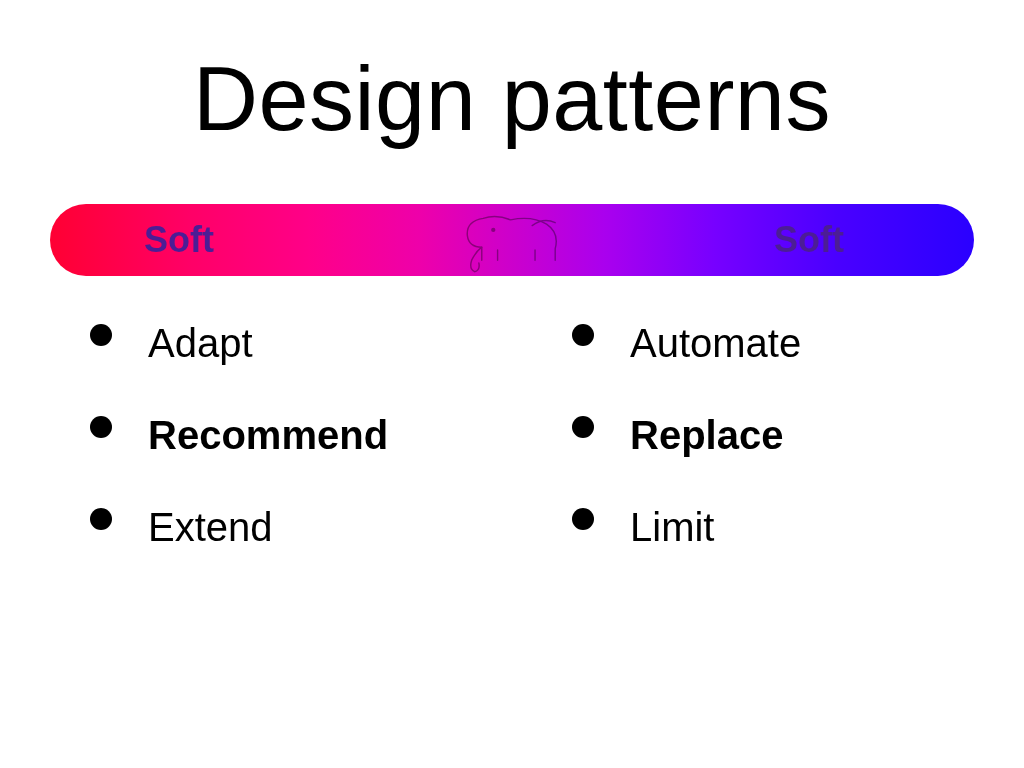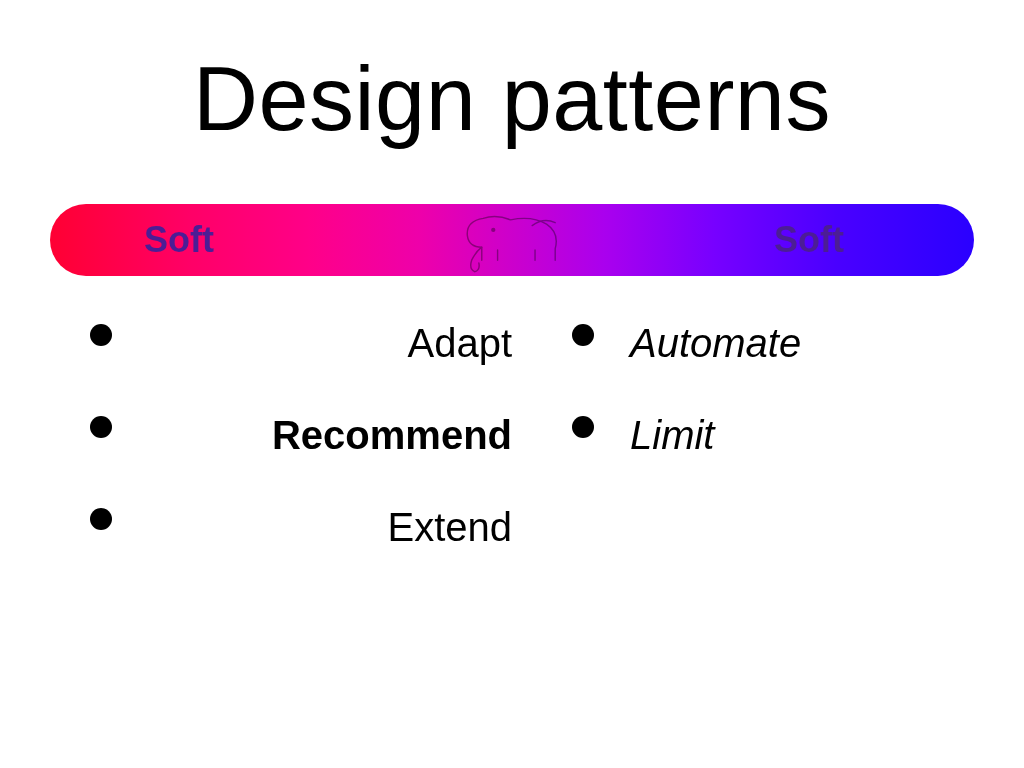--- a/index.html
+++ b/index.html
@@ -78,22 +78,22 @@
     top: 320px;
     left: 0;
     width: 100%;
     display: flex;
     flex-direction: row;
   }
   .col {
     width: 50%;
     box-sizing: border-box;
   }
-  .col.left  { padding-left: 90px; text-align: right; }
-  .col.right { padding-left: 60px; font-style: italic; }
+  .col.left  { padding-left: 90px; }
+  .col.right { padding-left: 60px; }
   ul.bullets {
     list-style: none;
     margin: 0;
     padding: 0;
   }
   ul.bullets li {
     position: relative;
     padding-left: 58px;
     font-size: 40px;
     line-height: 1.15;
@@ -140,18 +140,19 @@
     <div class="col left">
       <ul class="bullets">
         <li><span>Adapt</span></li>
         <li><span class="bold">Recommend</span></li>
         <li><span>Extend</span></li>
       </ul>
     </div>
     <div class="col right">
       <ul class="bullets">
         <li><span>Automate</span></li>
+        <li><span class="bold">Replace</span></li>
         <li><span>Limit</span></li>
       </ul>
     </div>
   </div>
 
 </div>
 
 </body></html>

